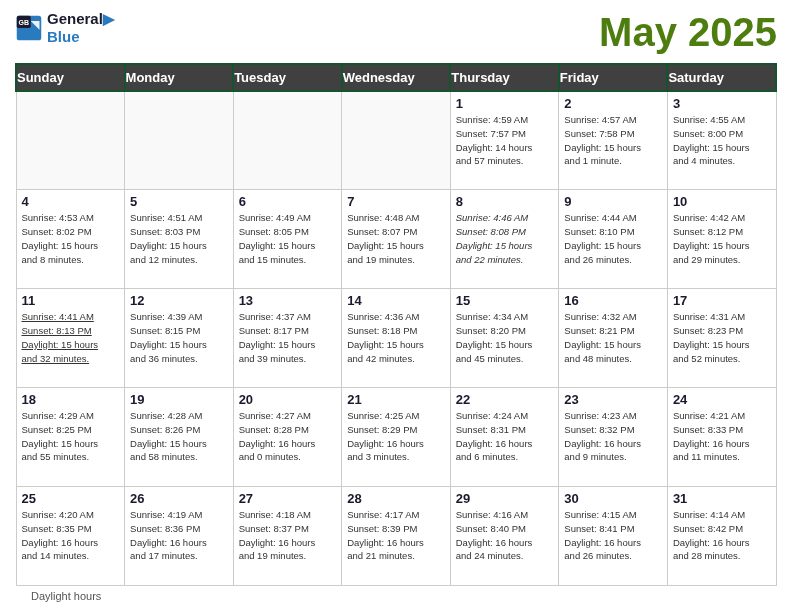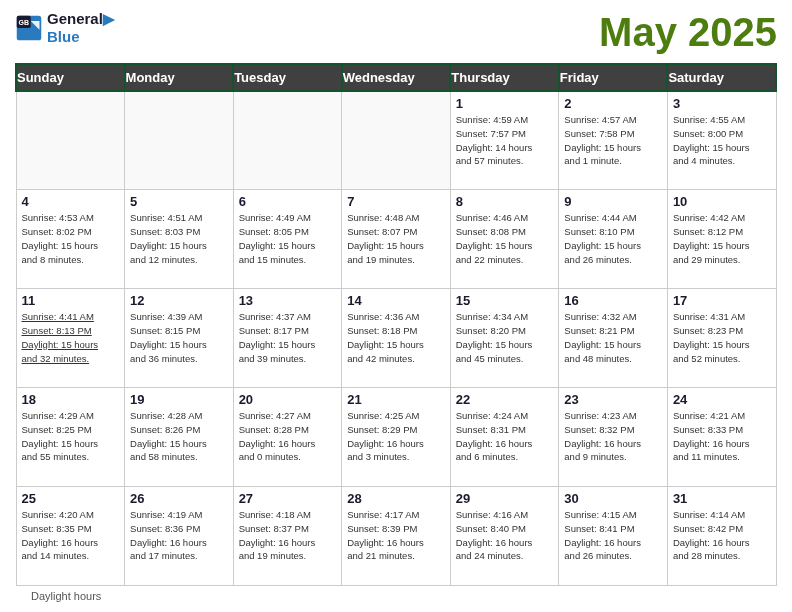--- a/index.html
+++ b/index.html
@@ -179,21 +179,21 @@
           </td>
           <td>
             <div class="day-number">7</div>
             <div class="day-info" style="white-space: pre-line;">Sunrise: 4:48 AM
 Sunset: 8:07 PM
 Daylight: 15 hours
 and 19 minutes.</div>
           </td>
           <td>
             <div class="day-number">8</div>
-            <div class="day-info" style="white-space: pre-line;">Sunrise: 4:46 AM
+            <div class="day-info" style="white-space: pre-line; font-style: italic;">Sunrise: 4:46 AM
 Sunset: 8:08 PM
 Daylight: 15 hours
 and 22 minutes.</div>
           </td>
           <td>
             <div class="day-number">9</div>
             <div class="day-info" style="white-space: pre-line;">Sunrise: 4:44 AM
 Sunset: 8:10 PM
 Daylight: 15 hours
 and 26 minutes.</div>

